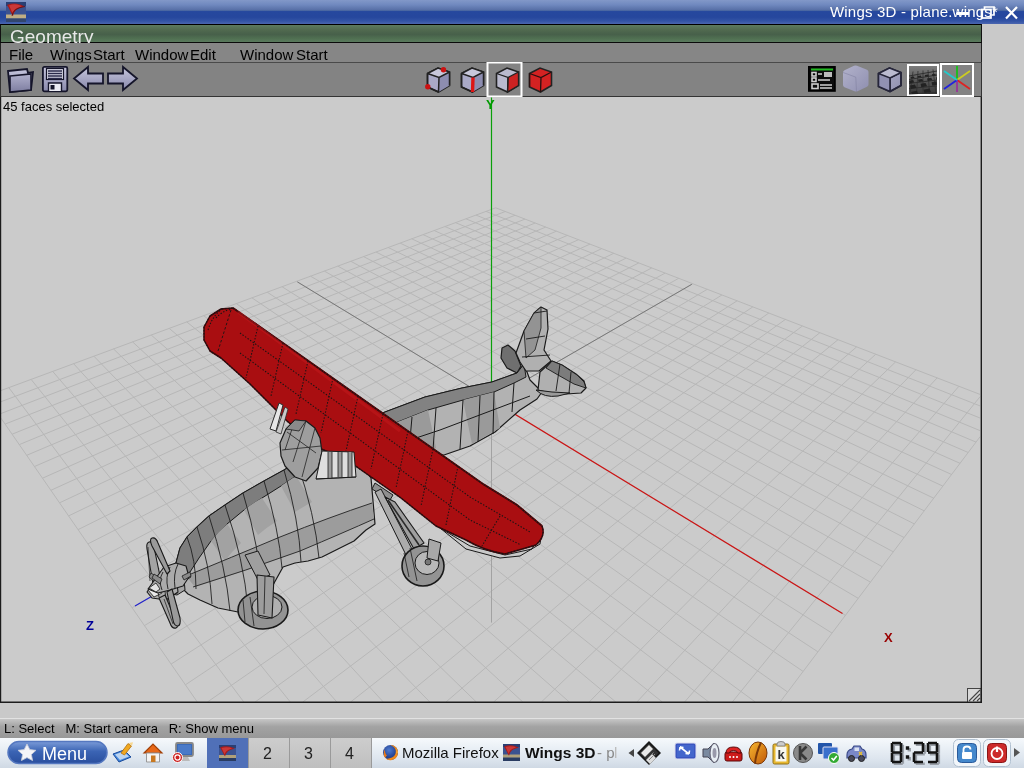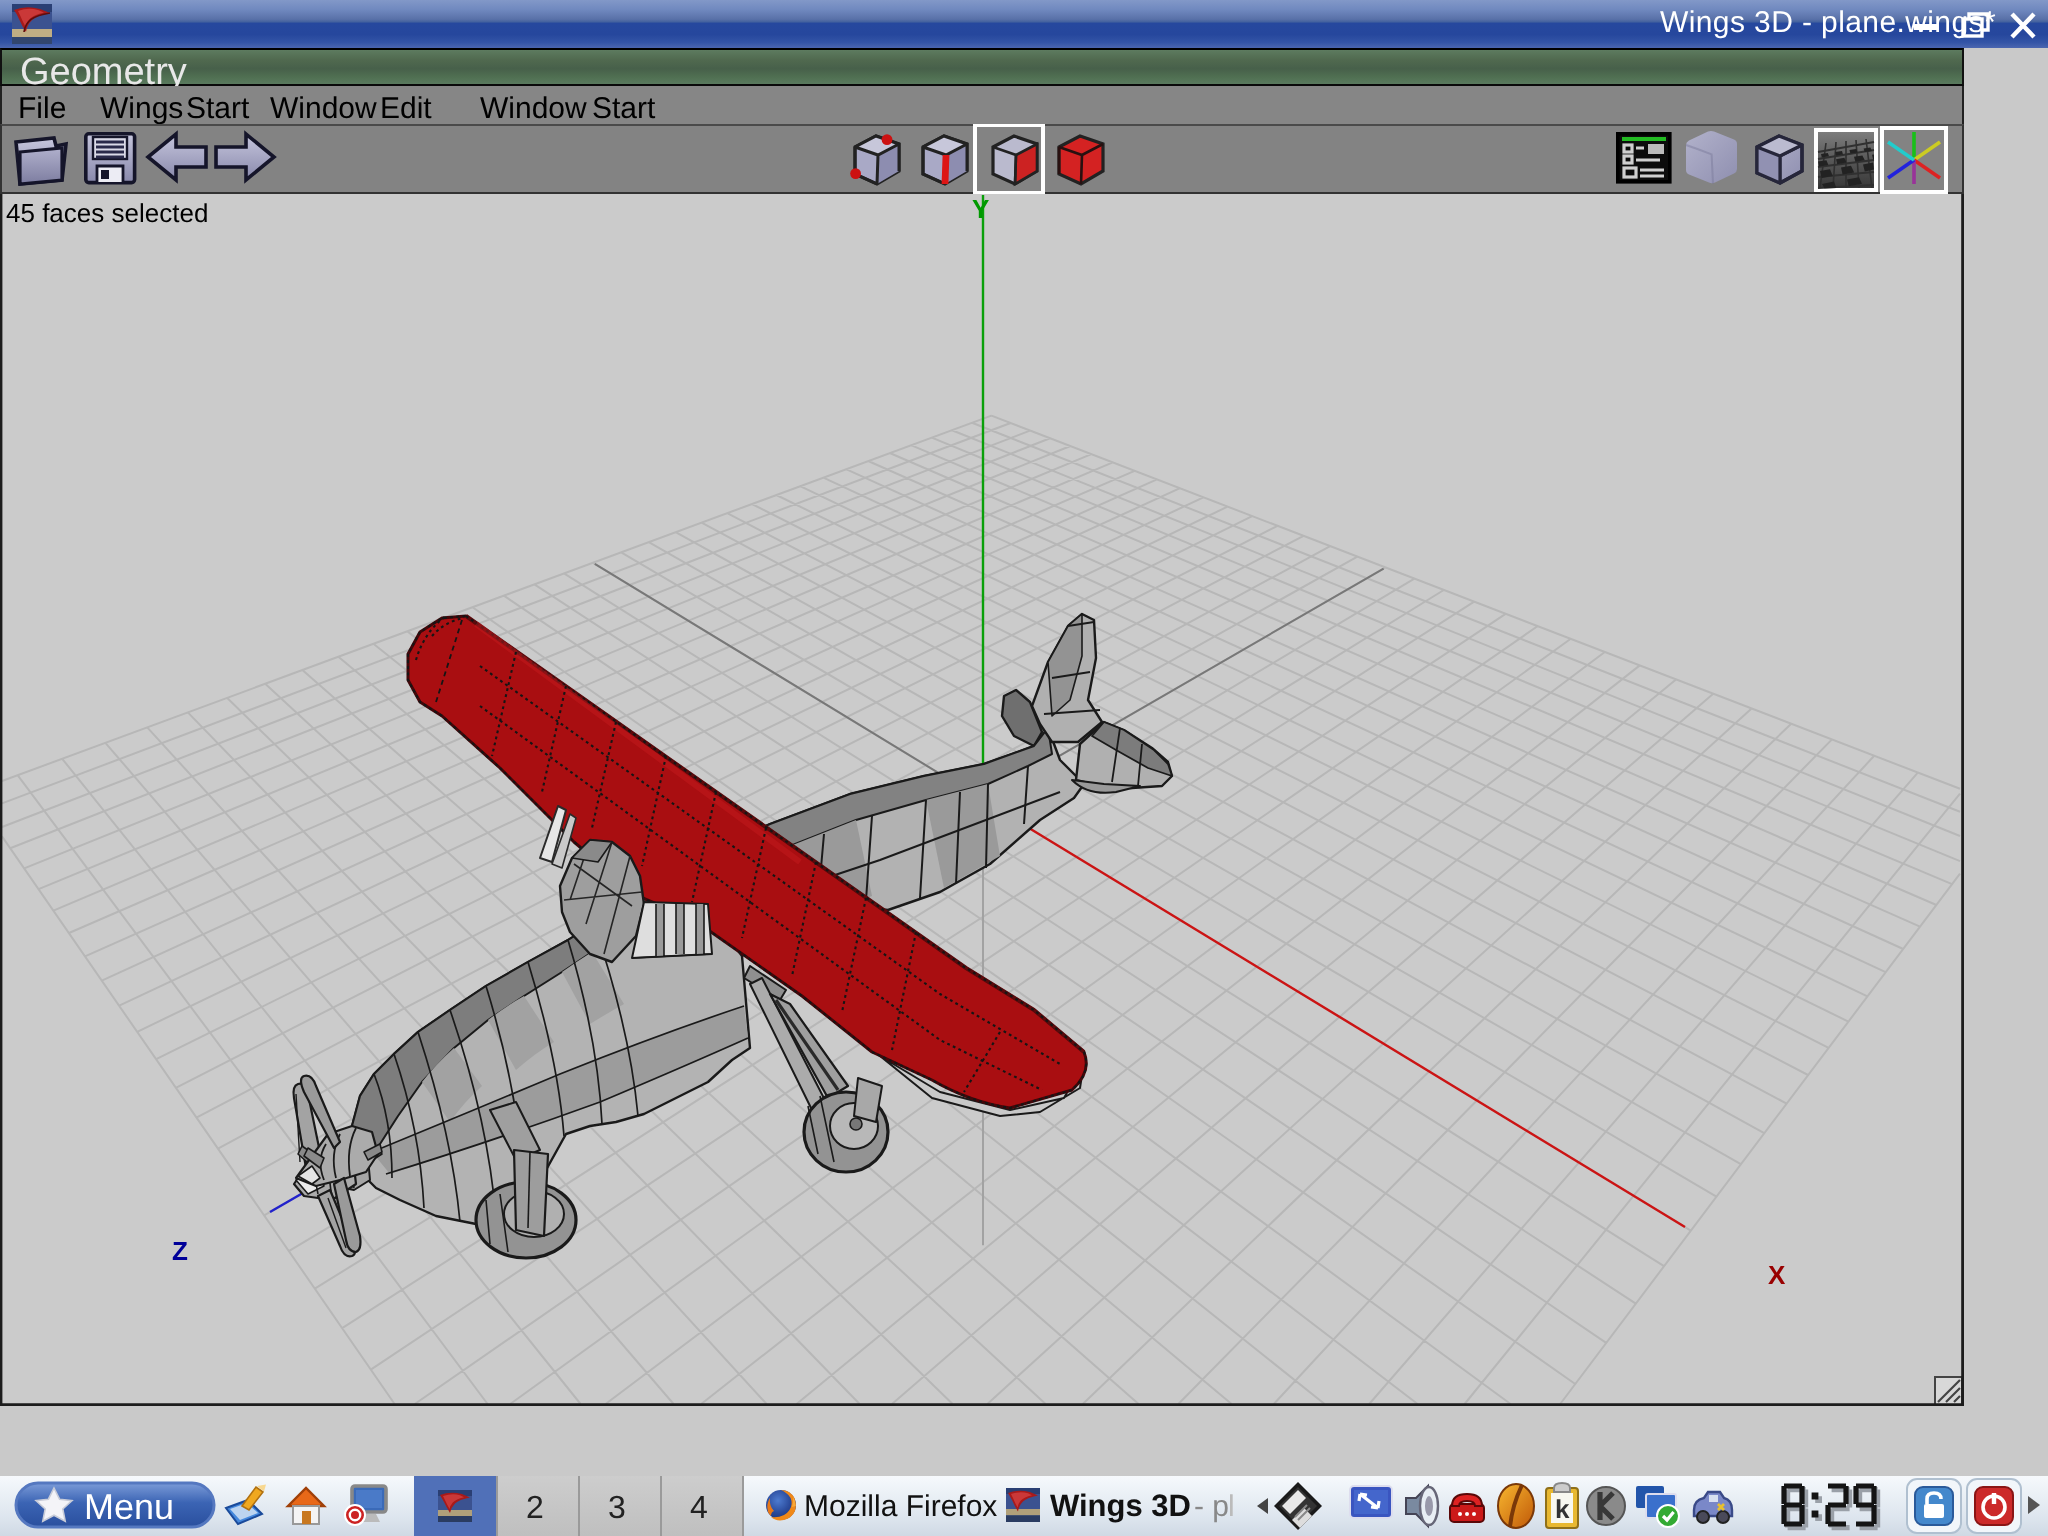--- a/index.html
+++ b/index.html
@@ -42,20 +42,23 @@
       <span class="mi" style="left:49px">Wings</span>
  <span class="mi" style="left:92px">Start</span>
       <span class="mi" style="left:134px">Window</span>
  <span class="mi" style="left:189px">Edit</span>
       <span class="mi" style="left:239px">Window</span>
  <span class="mi" style="left:295px">Start</span>
 </div>
 <div class="abs" id="toolbar"></div>
 <div class="abs" id="rightstrip"></div>
 <div class="abs" id="gapstrip"></div>
+<div class="abs" id="statusbar">
+      <span style="position:absolute;left:4px;top:2px;font-size:13px">L: Select&nbsp;&nbsp;&nbsp;M: Start camera&nbsp;&nbsp;&nbsp;R: Show menu</span>
+    </div>
 <svg class="abs" style="left:0;top:62px" width="982" height="35" viewBox="0 0 982 35">
  <defs>
   <linearGradient id="icg" x1="0" y1="0" x2="0" y2="1">
           <stop offset="0" stop-color="#c6c6dd"></stop>
           <stop offset="1" stop-color="#8888ab"></stop>
         </linearGradient>
   <linearGradient id="icg2" x1="0" y1="0" x2="0" y2="1">
           <stop offset="0" stop-color="#b0b0cc"></stop>
           <stop offset="1" stop-color="#7d7da0"></stop>
         </linearGradient>

